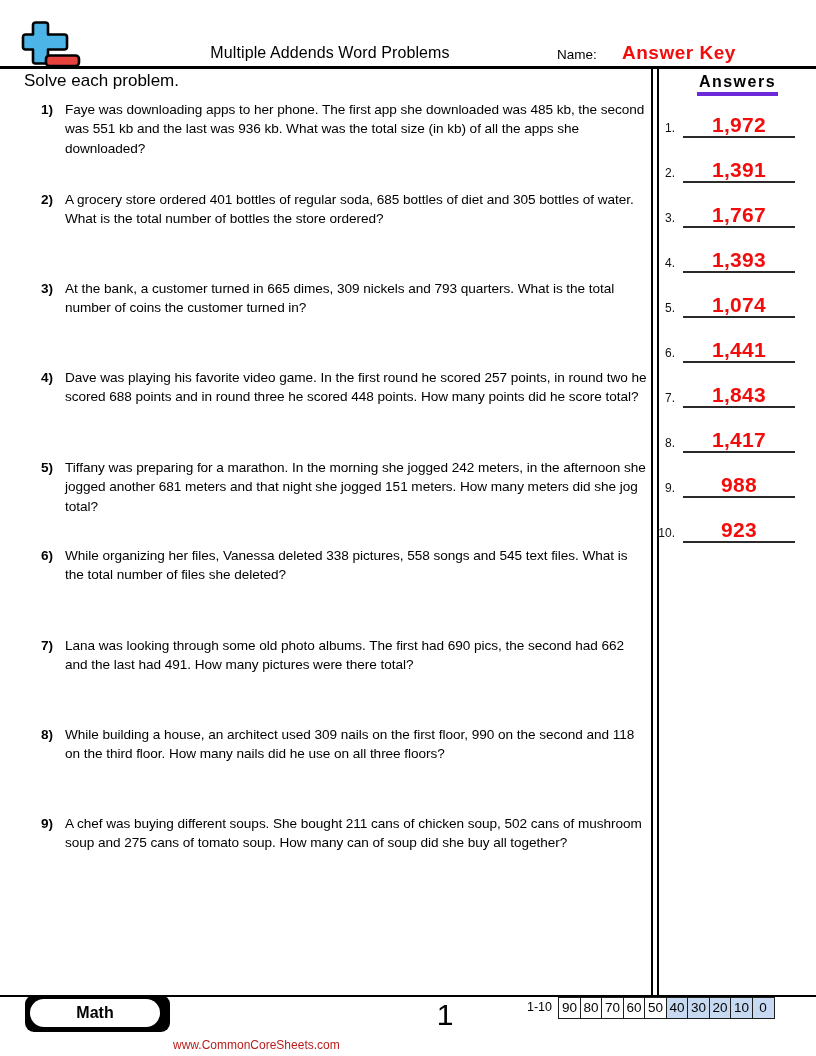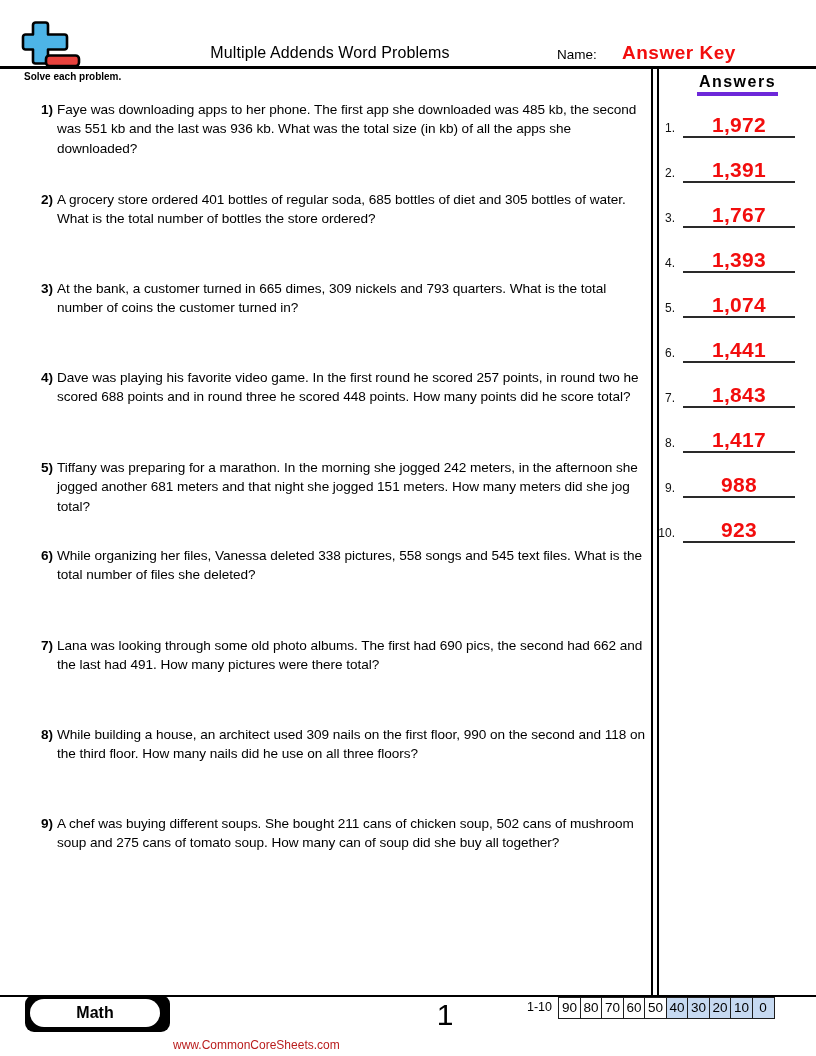--- a/index.html
+++ b/index.html
@@ -11,39 +11,39 @@
   }
 
   
   .hdr-icon { position:absolute; left:21px; top:21px; }
   .title { position:absolute; left:0; top:44px; width:660px; text-align:center;
            font-size:16px; letter-spacing:.1px; }
   .name-label { position:absolute; left:557px; top:47px; font-size:13.5px; }
   .name-value { position:absolute; left:622px; top:42px; font-size:19px; font-weight:bold;
                 color:#f20d0d; letter-spacing:.5px; }
   .header-rule { position:absolute; left:0; top:66px; width:816px; height:2.5px; background:#000; }
-  .instruction { position:absolute; left:24px; top:71px; font-size:10px; font-weight:bold; }
+  .instruction { position:absolute; left:24px; top:71px; font-size:17px; font-weight:normal; }
 
   
   .col-divider { position:absolute; left:651px; top:67px; width:7.5px; height:928px;
                  border-left:2.2px solid #000; border-right:2.2px solid #000; }
   .answers-title-wrap { position:absolute; left:659px; top:73px; width:157px; text-align:center; }
   .answers-title { display:inline-block; font-size:16px; font-weight:bold; letter-spacing:1.5px;
                    border-bottom:4px solid #6d28d9; padding:0 2px 1px 2px; }
   .answer-row { position:absolute; left:683px; width:112px; height:27px;
                 border-bottom:2px solid #2a2a2a;
                 display:flex; align-items:flex-end; justify-content:center; }
   .answer-num { position:absolute; right:calc(100% + 8px); bottom:1px; font-size:12px; color:#111; }
   .answer-value { font-size:21px; font-weight:bold; color:#f20d0d; letter-spacing:.3px; line-height:23px; }
 
   
   .problem { position:absolute; left:28px; width:620px; display:flex; }
   .problem-num { width:25px; flex:0 0 25px; text-align:right; font-weight:bold;
                  font-size:13.6px; line-height:19.4px; }
-  .problem-text { margin-left:4px; width:588px; font-size:13.6px; line-height:19.4px;
+  .problem-text { margin-left:12px; width:588px; font-size:13.6px; line-height:19.4px;
                   letter-spacing:-0.05px; }
 
   
   .footer-rule { position:absolute; left:0; top:995px; width:816px; height:2.3px; background:#000; }
   .math-logo { position:absolute; left:25px; top:995px; width:145px; height:37px;
                background:#000; border-radius:9px; }
   .math-logo-pill { position:absolute; left:5px; top:4px; right:10px; bottom:5px;
                     background:#fff; border-radius:14px;
                     display:flex; align-items:center; justify-content:center; }
   .math-logo-label { font-size:16px; font-weight:bold; color:#000; }

